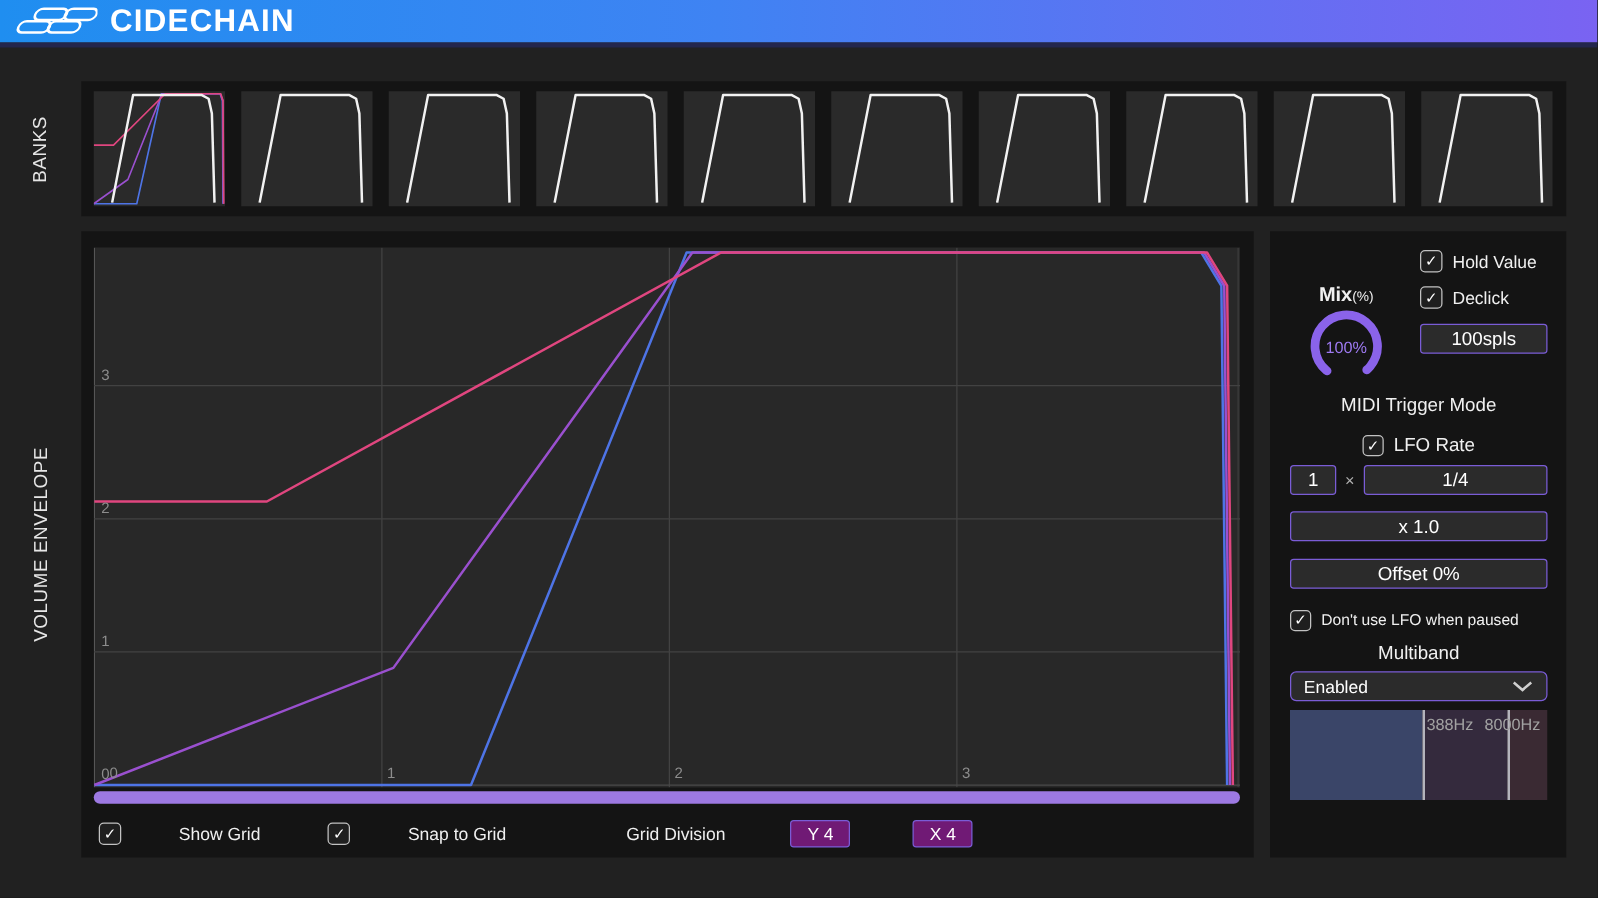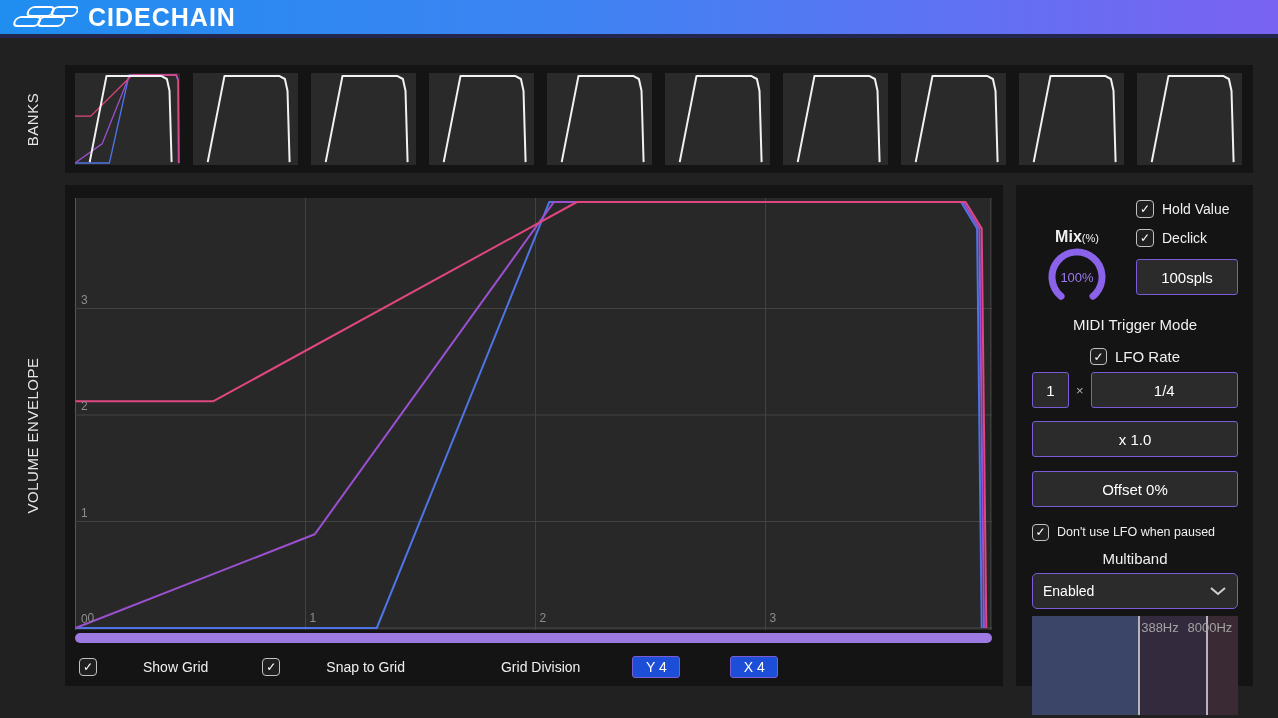--- a/index.html
+++ b/index.html
@@ -45,43 +45,43 @@
 
   
   #ctrl-panel { left:1016px; top:185px; width:237px; height:501px; padding:13px 15px 0 16px; font-size:14px; }
   #mix-row { display:flex; }
   #mix-col { width:90px; display:flex; flex-direction:column; align-items:center; }
   #mix-label { font-size:16px; font-weight:700;margin-top:30px; }
   #mix-label small { font-size:11px; font-weight:400; }
   #mix-right { flex:1; display:flex; flex-direction:column; margin-left:14px; }
   .cb-row { display:flex; align-items:center; height:22px; margin-bottom:7px; }
   .field, .btn, .dropdown { background:#2b2b2b; border:1.5px solid #7a5cd6; border-radius:3px;
-        height:36px; display:flex; align-items:center; justify-content:center;
+        height:24px; display:flex; align-items:center; justify-content:center;
         font-size:15px; color:#fff; }
   #spls-field { width:100%; margin-top:3px; }
   .section-label { text-align:center; font-size:15px; }
   .dropdown { border-radius:5px; justify-content:space-between; padding:0 10px; font-size:14px; }
   #midi-dd-value { font-weight:700; }
   #lfo-row { display:flex; align-items:flex-start; justify-content:center; margin-top:15px; }
   #lfo-fields { display:flex; align-items:center; margin-top:7px; }
   #lfo-mult { width:37px; flex:0 0 auto; }
   #lfo-times { color:#b0b0b0; font-size:13px; margin:0 7px; }
   #lfo-div { flex:1; }
   #rate-scale-btn { margin-top:13px; }
   #offset-btn { margin-top:14px; }
   #lfo-pause-row { margin-top:14px; font-size:12.5px; }
   #lfo-pause-row .cb { width:17px; height:17px; }
   #multiband-label { margin-top:7px; }
-  #bands { position:relative; margin-top:7px; height:99px; display:flex; overflow:hidden; }
+  #bands { position:relative; margin-top:7px; height:72px; display:flex; overflow:hidden; }
   .band { height:100%; }
   .band-divider { position:absolute; top:0; width:2px; height:100%; background:#b4b4bc; }
   .band-label { position:absolute; top:4px; font-size:13px; color:#a2a2a2; white-space:nowrap; }
 
   #grid-division-label { margin-left:58px; }
-  .div-btn { width:48px; height:22px; margin-left:14px; font-size:14px; background:#1d4ed8; }
+  .div-btn { width:48px; height:22px; margin-left:14px; font-size:14px; background:#701a75; }
 </style>
 </head>
 <body>
 
 <div id="app">
 
   <div id="header">
     <svg id="logo" width="66" height="28" viewBox="0 0 66 28">
       <g fill="none" stroke="#ffffff" stroke-width="2" transform="translate(8,0) skewX(-24)">
         <rect x="12" y="4" width="25" height="9" rx="4.5"></rect>

